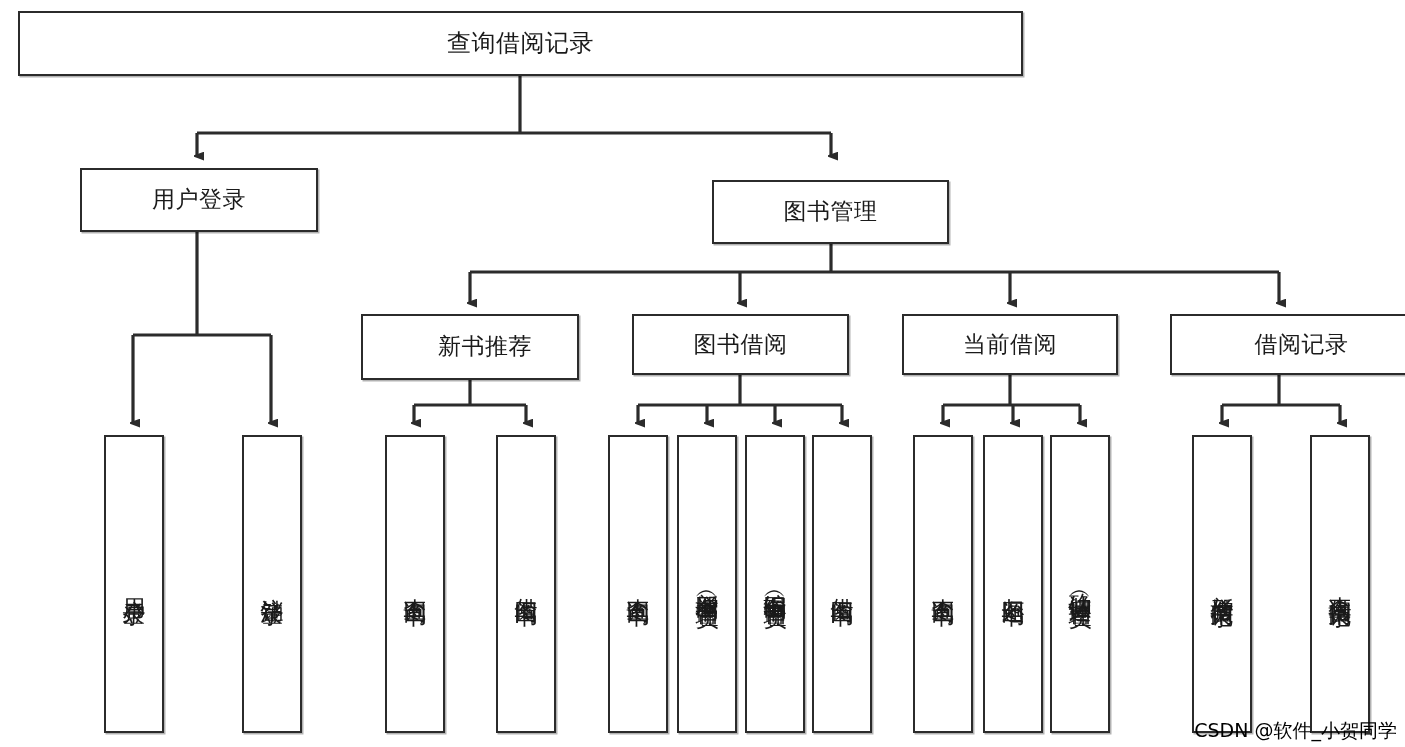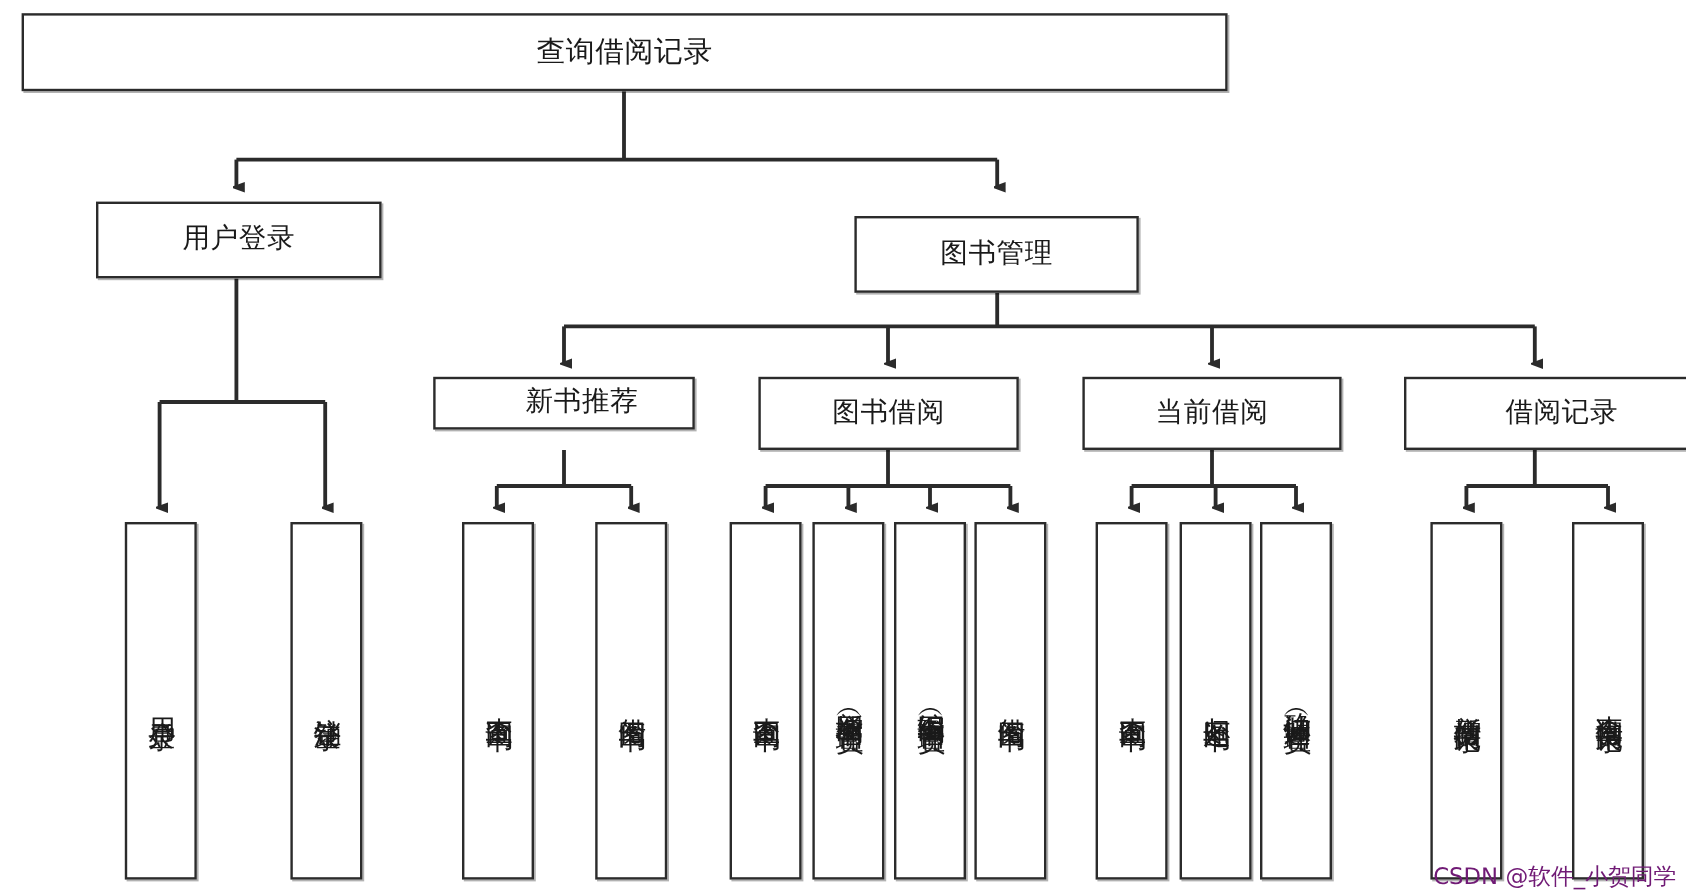--- a/index.html
+++ b/index.html
@@ -56,21 +56,21 @@
     top: 0;
     width: 1405px;
     height: 747px;
     pointer-events: none;
   }
   .watermark {
     position: absolute;
     right: 8px;
     bottom: 3px;
     font-size: 19px;
-    color: #701a75;
+    color: #000000;
     white-space: nowrap;
     font-family: "DejaVu Sans", "Liberation Sans", sans-serif;
   }
 </style>
 </head>
 <body>
 
 <div id="canvas">
 
   <svg id="edges" viewBox="0 0 1405 747">
@@ -127,21 +127,21 @@
     <span class="label">查询借阅记录</span>
   </div>
 
   <div class="node h-text" style="left:80px; top:168px; width:238px; height:64px;">
     <span class="label">用户登录</span>
   </div>
   <div class="node h-text" style="left:712px; top:168px; width:237px; height:64px;margin-top:12px;">
     <span class="label">图书管理</span>
   </div>
 
-  <div class="node h-text" style="left:361px; top:314px; width:218px; height:44px;padding-left:30px;">
+  <div class="node h-text" style="left:361px; top:314px; width:218px; height:66px;padding-left:30px;">
     <span class="label">新书推荐</span>
   </div>
   <div class="node h-text" style="left:632px; top:314px; width:217px; height:61px;">
     <span class="label">图书借阅</span>
   </div>
   <div class="node h-text" style="left:902px; top:314px; width:216px; height:61px;">
     <span class="label">当前借阅</span>
   </div>
   <div class="node h-text" style="left:1170px; top:314px; width:263px; height:61px;">
     <span class="label">借阅记录</span>

